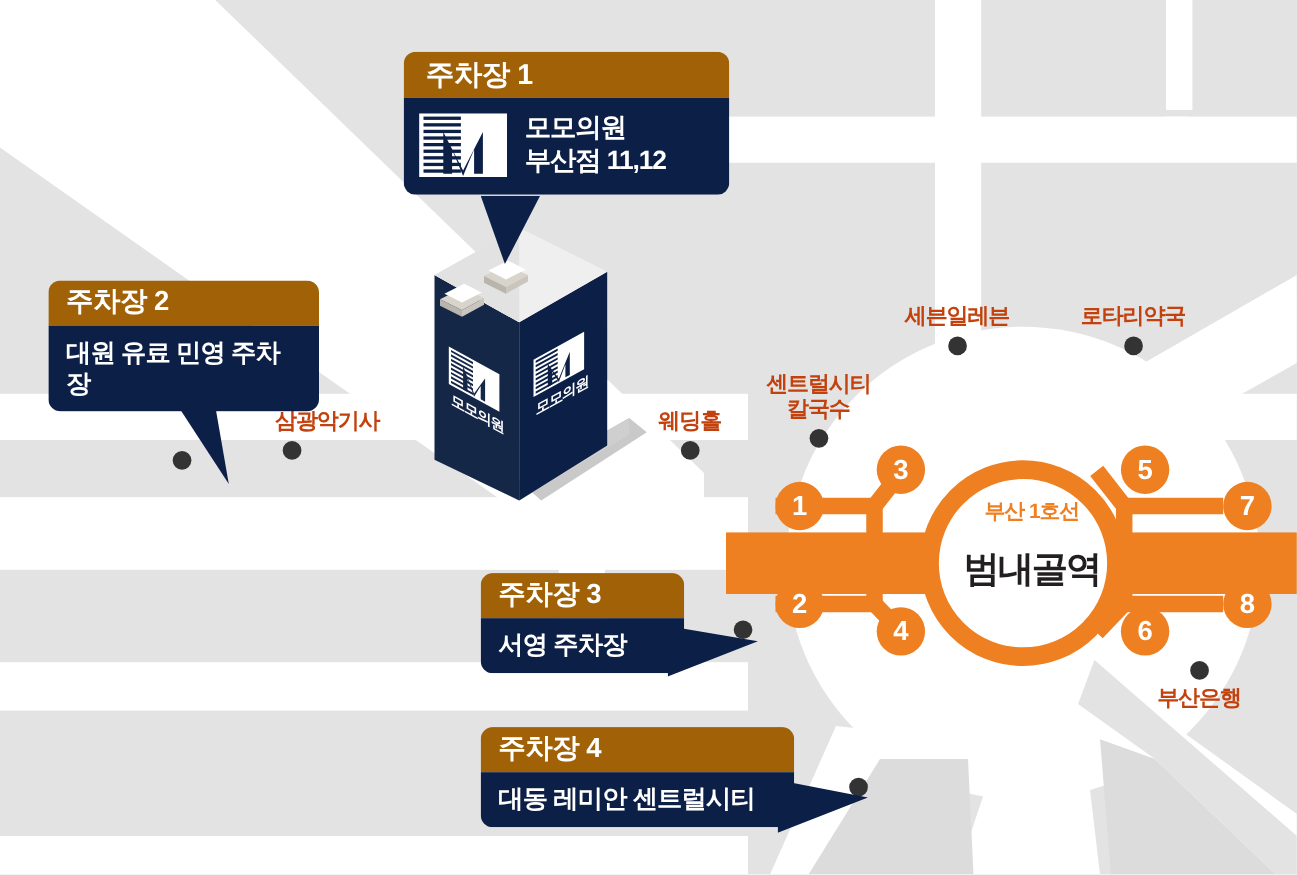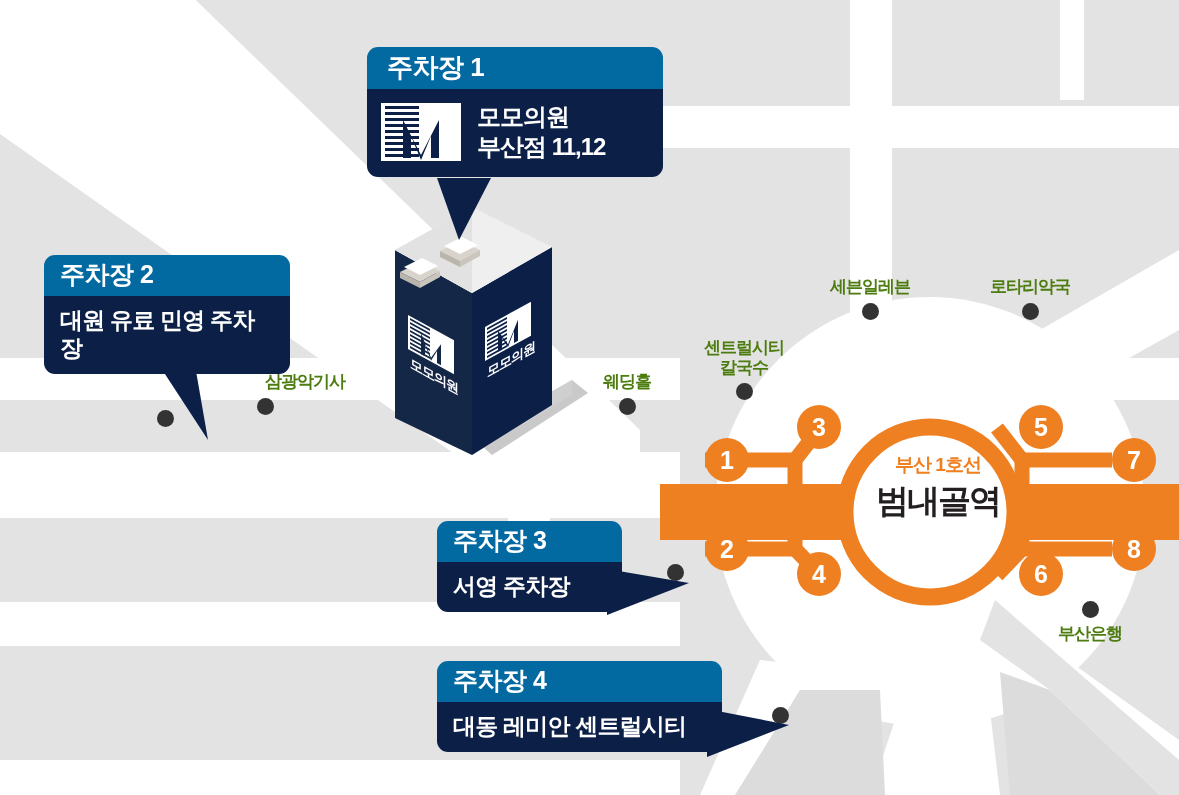--- a/index.html
+++ b/index.html
@@ -5,46 +5,46 @@
   html,body{margin:0;padding:0;background:#fff;}
   body{font-family:"Liberation Sans","DejaVu Sans",sans-serif;}
   #map{
     position:relative;width:1179px;height:795px;overflow:hidden;
     background:#e3e3e3;
   }
   #roads{position:absolute;left:0;top:0;width:1179px;height:795px;}
   
   .callout{position:absolute;z-index:40;}
   .cbox{border-radius:11px;overflow:hidden;box-shadow:none;}
-  .chead{background:#0369a1;color:#fff;font-weight:bold;font-size:25px;
+  .chead{background:#a16207;color:#fff;font-weight:bold;font-size:25px;
          letter-spacing:-0.5px;padding:7px 16px 9px 16px;line-height:1.0;}
   .cbody{background:#0b1f47;color:#ffffff;font-weight:bold;font-size:23px;
          letter-spacing:-0.8px;padding:10px 33px 12px 16px;line-height:1.22;}
   .ctail{position:absolute;}
   
   #callout1{left:367px;top:47px;width:296px;}
   #callout1 .chead{font-size:26px;padding:7px 0 9px 20px;}
   #callout1 .cbody{display:flex;align-items:center;gap:16px;padding:13px 14px 15px 14px;}
   #callout1 .cbody .txt{font-size:24px;line-height:1.26;letter-spacing:-1px;}
   .logoM{width:80px;height:58px;flex:0 0 80px;}
   
   #building{position:absolute;left:340px;top:205px;width:250px;height:260px;z-index:30;}
   
   .poi{position:absolute;z-index:35;text-align:center;}
   .poi .dot{width:17px;height:17px;border-radius:50%;background:#333333;margin:0 auto;}
-  .poi .lbl{font-size:17px;font-weight:bold;color:#4d7c0f;letter-spacing:-1px;
+  .poi .lbl{font-size:20px;font-weight:bold;color:#c2410c;letter-spacing:-1px;
             line-height:1.15;white-space:pre;}
   .poi.above .lbl{margin-bottom:6px;}
   .poi.below .lbl{margin-top:6px;}
   .exit{position:absolute;width:44px;height:44px;border-radius:50%;background:#ef8022;
         color:#fff;font-weight:bold;font-size:25px;display:flex;align-items:center;
         justify-content:center;z-index:28;}
   #stn-label{position:absolute;left:838px;top:452px;width:200px;text-align:center;z-index:29;}
   #stn-line{font-size:19px;font-weight:bold;color:#ef8022;letter-spacing:-1px;}
-  #stn-name{font-size:33px;font-weight:bold;color:#231f20;letter-spacing:-2px;margin-top:1px;}
+  #stn-name{font-size:33px;font-weight:bold;color:#231f20;letter-spacing:-2px;margin-top:17px;}
 </style>
 </head>
 <body>
 
 <div id="map">
 
   <svg id="roads" viewBox="0 0 1179 795" xmlns="http://www.w3.org/2000/svg">
     <rect x="0" y="0" width="1179" height="795" fill="#e3e3e3"></rect>
 
     <g fill="#ffffff">

